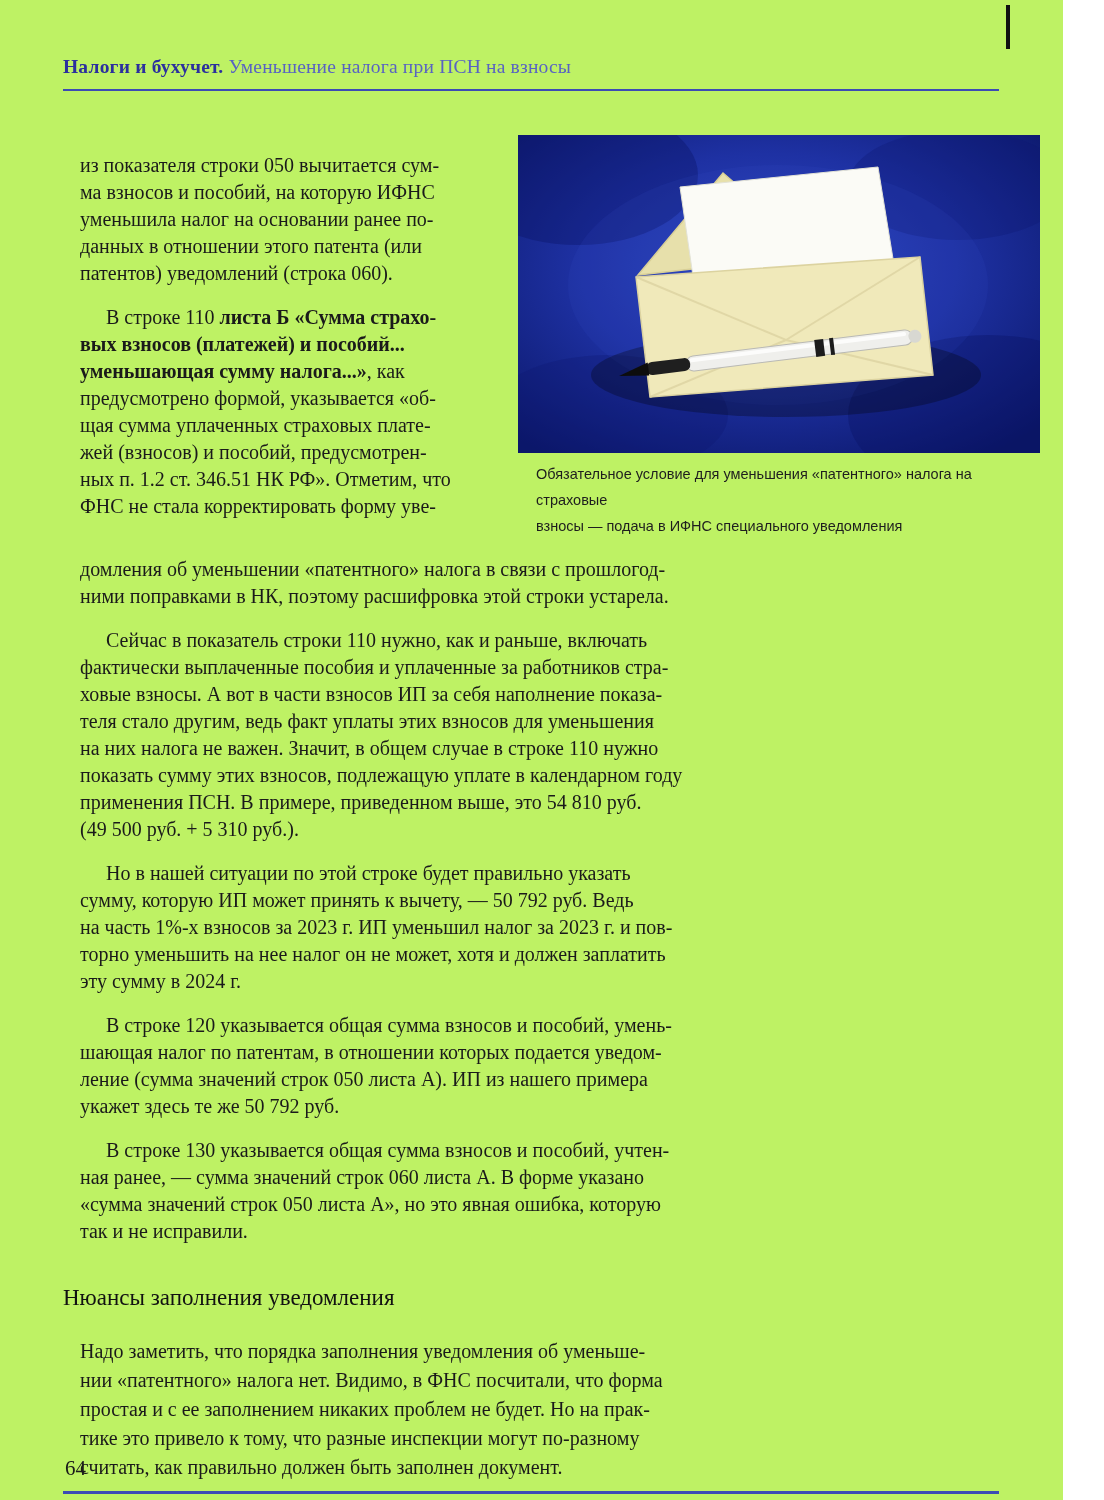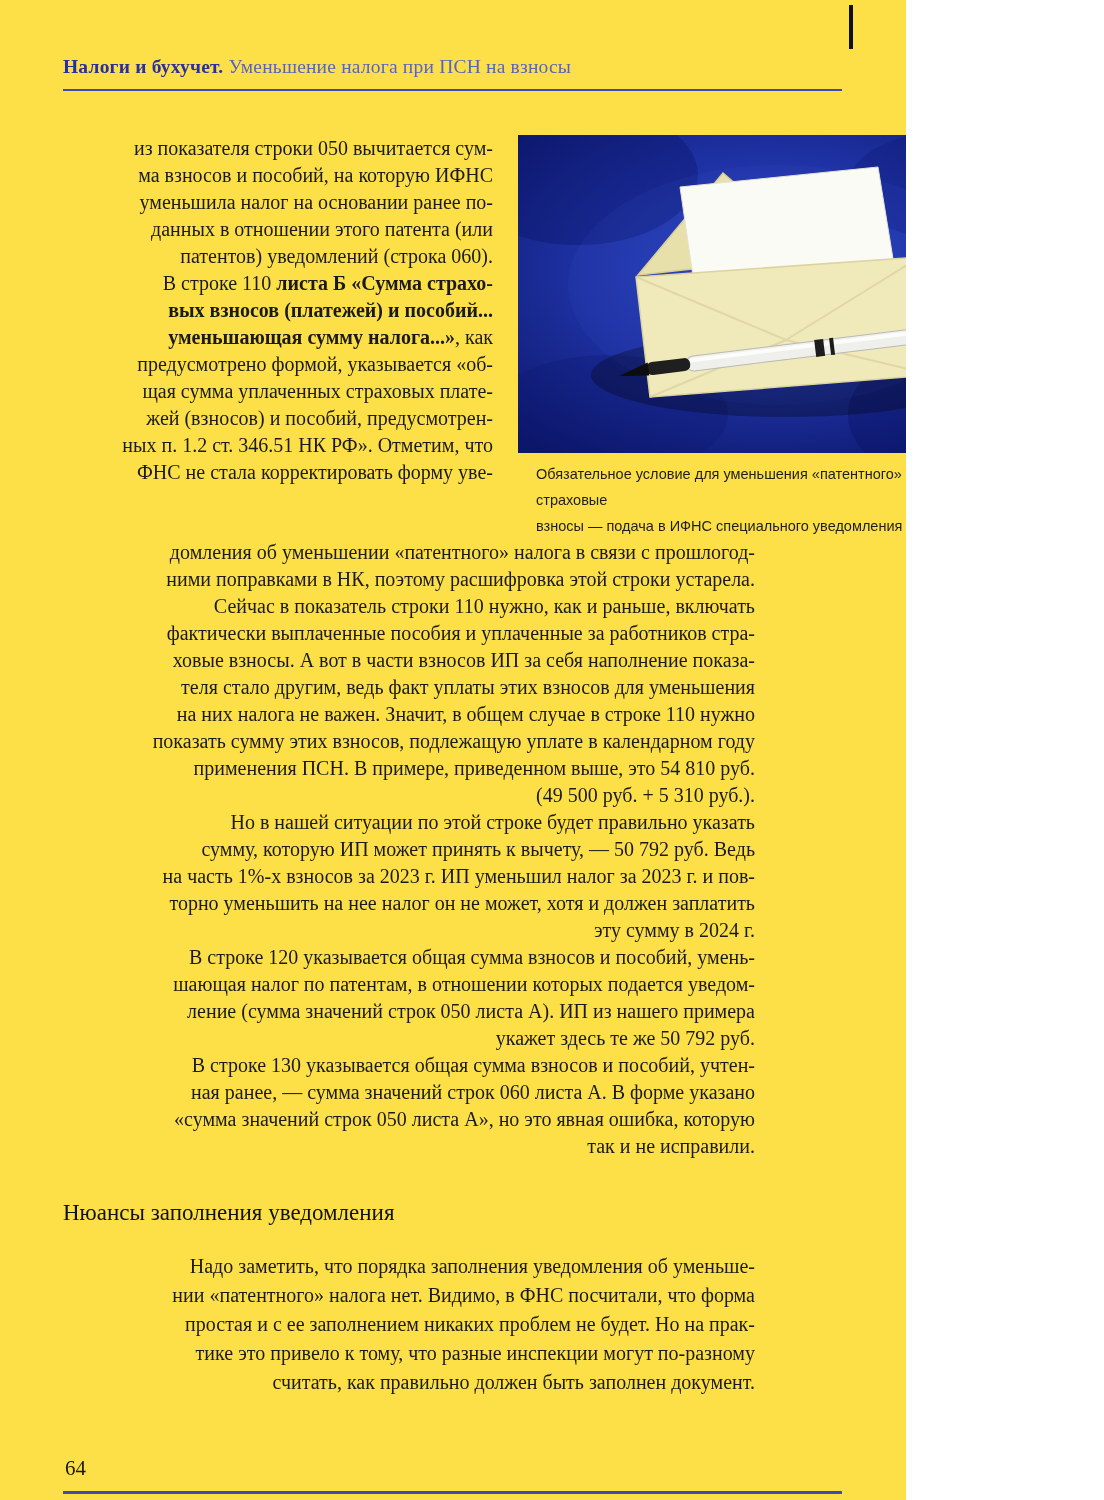--- a/index.html
+++ b/index.html
@@ -1,19 +1,19 @@
 <!DOCTYPE html>
 <html><head>
 <meta charset="utf-8">
 <style>
   html, body { margin:0; padding:0; background:#ffffff; }
   .page {
     position:relative;
-    width:906px; height:1500px;
-    background:#fde047;
+    width:1063px; height:1500px;
+    background:#bef264;
     font-family:"Liberation Serif","DejaVu Serif",serif;
     color:#1a1a1a;
     box-sizing:border-box;
     padding:56px 64px 12px 63px;
     overflow:hidden;
   }
   
   .header-line { font-size:19.5px; letter-spacing:0.2px; }
   .brand { font-weight:bold; color:#2b2f9e; }
   .header-title { color:#5863c3; }
@@ -21,22 +21,22 @@
 
   
   .content { margin-top:44px; }
   .row1 { display:flex; }
   .col-text { width:430px; flex:none; }
   .figure { width:522px; flex:none; margin-left:25px; }
 
   .p {
     font-size:20px; line-height:27px;
     white-space:pre-line;
-    margin:0;
-    text-align:right;
+    margin:17px;
+    text-align:left;
   }
   .indent { text-indent:26px; }
   .p b { font-weight:bold; }
 
   .cont { width:692px; }
 
   .section-heading {
     width:692px;
     font-size:23px; font-weight:normal;
     margin:40px 0 26px 0;

